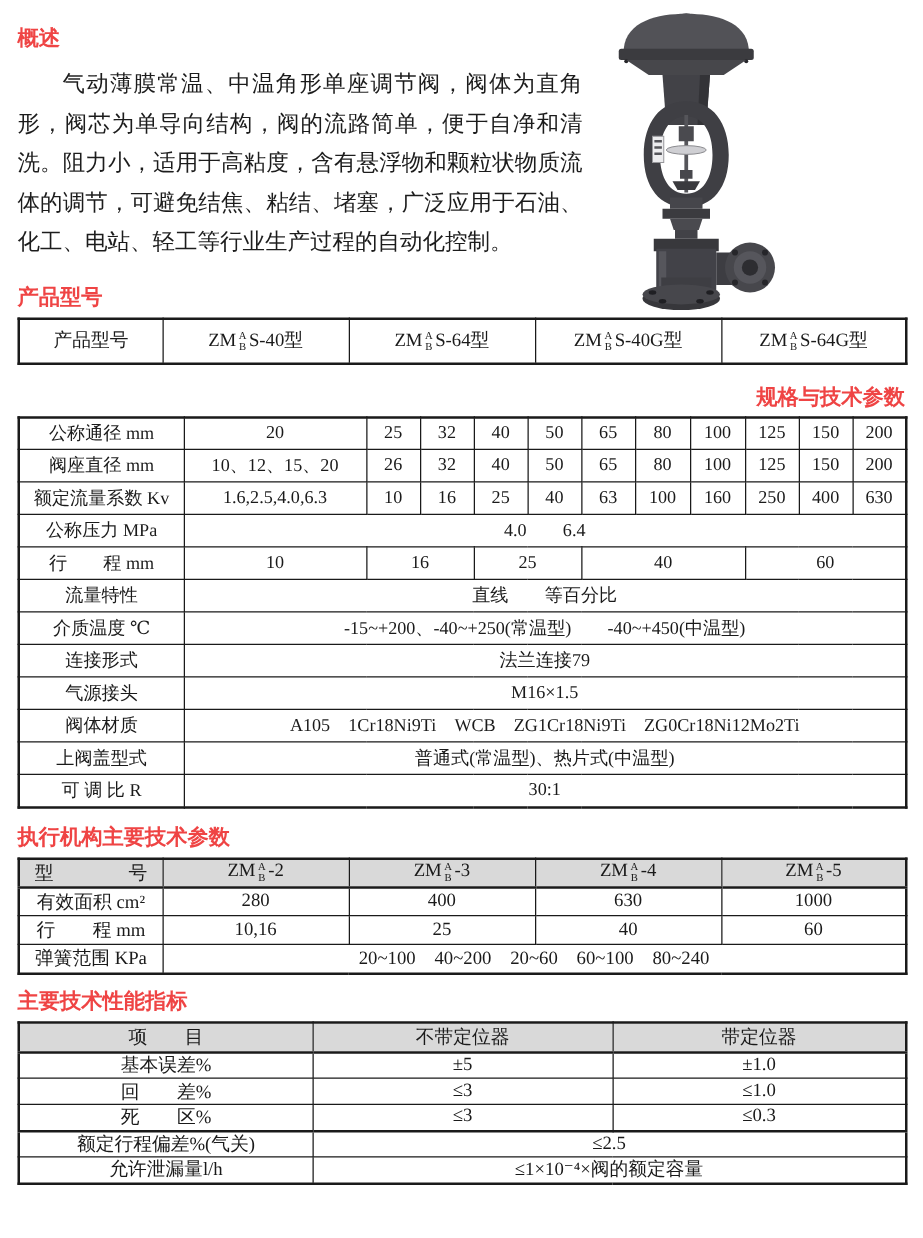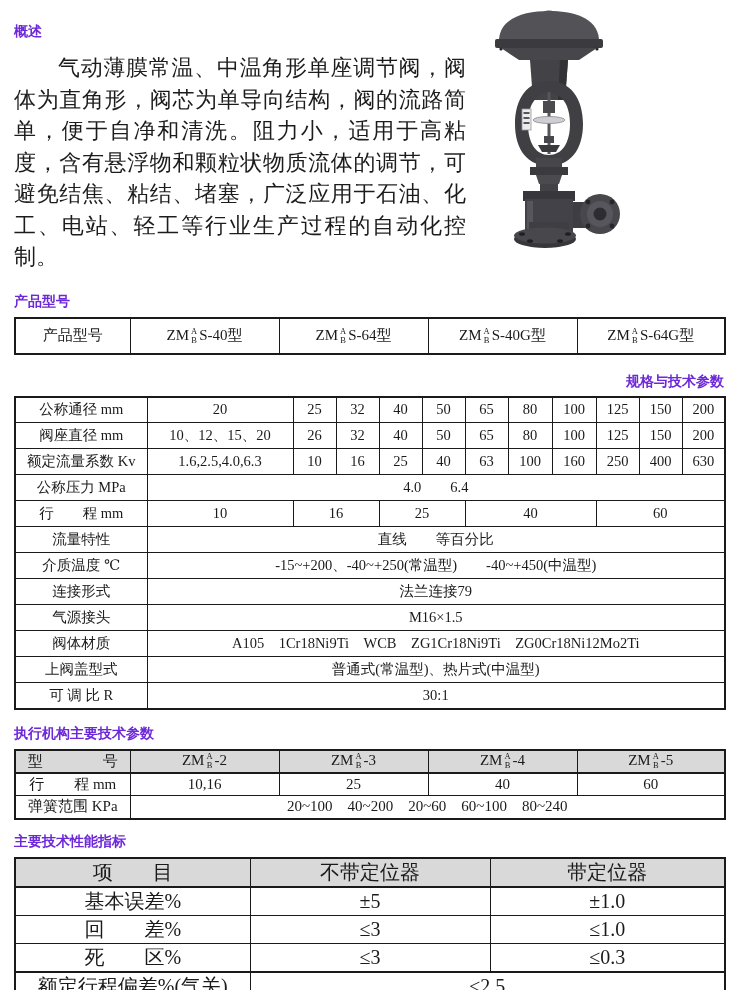--- a/index.html
+++ b/index.html
@@ -1,46 +1,46 @@
 <!DOCTYPE html>
 <html><head>
 <meta charset="utf-8">
 <style>
   * { margin:0; padding:0; box-sizing:border-box; }
   html,body { background:#ffffff; }
   body { font-family:"Liberation Serif","DejaVu Serif",serif; color:#1a1a1a; }
   .page { position:relative; width:738px; height:990px; background:#fff; padding:0 14px; overflow:hidden; }
 
   h2.heading { font-family:"Liberation Sans","DejaVu Sans",sans-serif; font-weight:bold;
-               font-size:14px; line-height:22px; color:#6d28d9; }
+               font-size:17px; line-height:22px; color:#ef4444; }
   #sec-overview h2 { margin:20px 0 10px; }
   #sec-product  h2 { margin:17px 0 5px; }
   #sec-specs    h2 { margin:15px 0 4px;text-align:right; }
   #sec-actuator h2 { margin:12px 0 5px; }
   #sec-perf     h2 { margin:10px 0 5px; }
 
-  .overview-text { width:452px; font-size:22px; line-height:31.5px; text-indent:2em;
+  .overview-text { width:452px; font-size:18px; line-height:31.5px; text-indent:2em;
                    text-align:justify; color:#1c1c1c; }
   .valve-figure { position:absolute; left:478px; top:8px; width:190px; height:245px; }
 
   table.tbl { border-collapse:collapse; width:710px; table-layout:fixed;
               border:2px solid #1a1a1a; }
   table.tbl td { border:1px solid #1a1a1a; text-align:center; vertical-align:middle;
                  font-size:15px; padding:0 2px; overflow:hidden; white-space:nowrap; }
   td.lbl { white-space:nowrap; }
   tr.hdr td { background:#d9d9d9; border-bottom-width:2px;margin-left:27px; }
   tr.thick-top td { border-top-width:2px; }
 
   #product-table tr { height:36px; }
   #specs-table tr { height:26px; }
   #specs-table td { font-size:14.5px; }
   #actuator-table tr { height:23px; }
   #perf-table tr { height:21px; }
   #perf-table tr.hdr { height:24px; }
-  #perf-table td { font-size:20px; }
+  #perf-table td { font-size:15px; }
 
   .model { white-space:nowrap; font-size:15px; }
   .ab { display:inline-flex; flex-direction:column; justify-content:center;
         vertical-align:middle; font-size:8.5px; line-height:1.1; margin:0 2px;
         text-align:center; }
   .ab i { font-style:normal; }
 </style>
 </head>
 <body>
 
@@ -281,20 +281,27 @@
         <td><span class="model"><span>ZM</span><span class="ab">
                   <i>A</i>
                   <i>B</i>
                 </span><span>-4</span></span></td>
         <td><span class="model"><span>ZM</span><span class="ab">
                   <i>A</i>
                   <i>B</i>
                 </span><span>-5</span></span></td>
       </tr>
       <tr>
+        <td class="lbl">有效面积 cm²</td>
+        <td>280</td>
+        <td>400</td>
+        <td>630</td>
+        <td>1000</td>
+      </tr>
+      <tr>
         <td class="lbl">行　　程 mm</td>
         <td>10,16</td>
         <td>25</td>
         <td>40</td>
         <td>60</td>
       </tr>
       <tr>
         <td class="lbl">弹簧范围 KPa</td>
         <td colspan="4">20~100　40~200　20~60　60~100　80~240</td>
       </tr>

